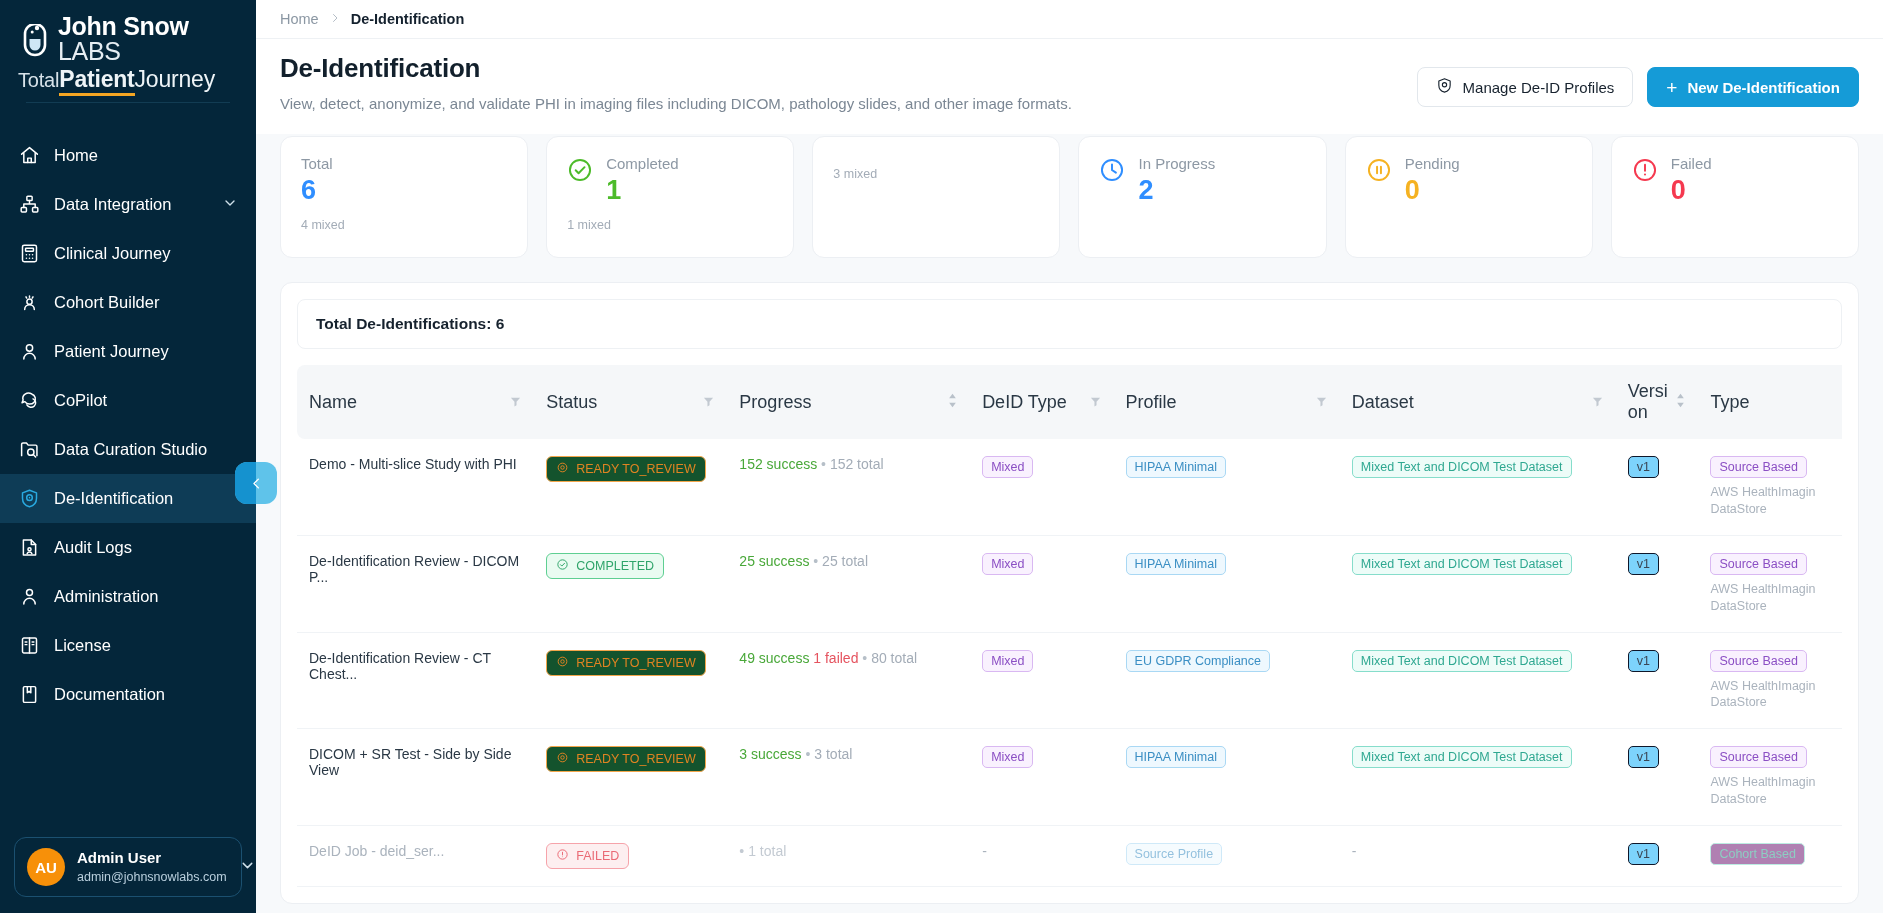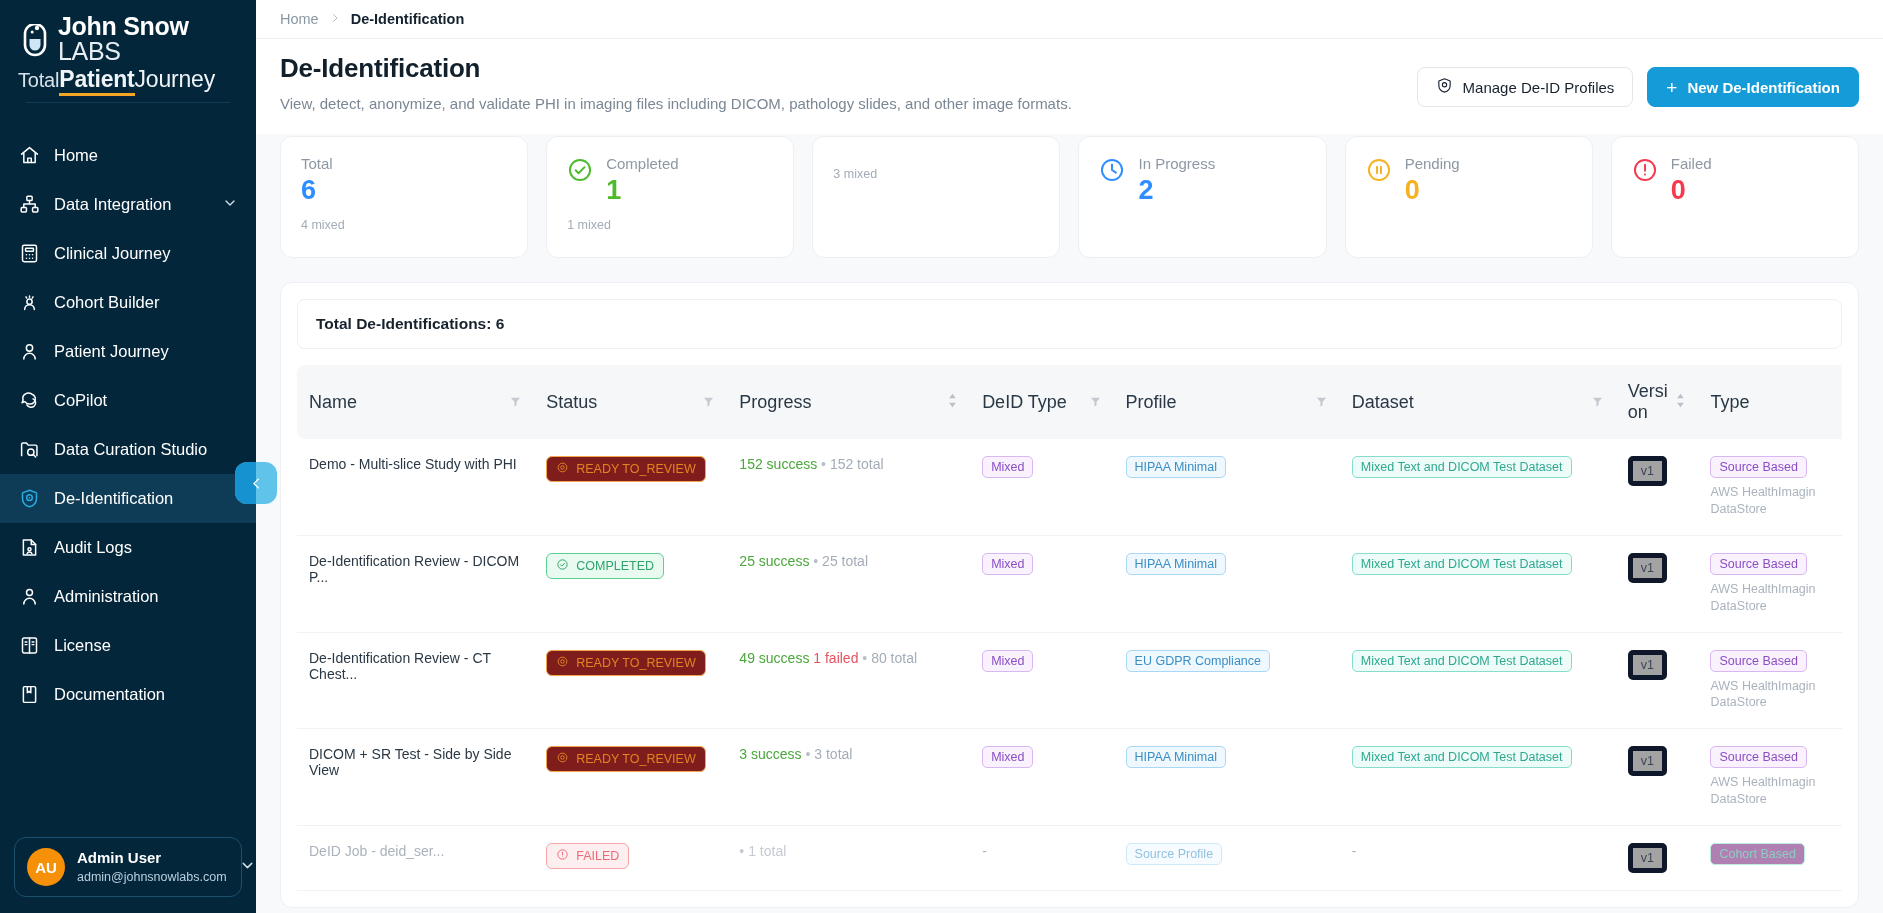--- a/index.html
+++ b/index.html
@@ -118,28 +118,28 @@
   .th-inner { display: flex; align-items: center; justify-content: space-between; gap: 6px; }
   .th-inner .ttl { overflow-wrap: break-word; }
   .filter-ico svg { width: 13px; height: 13px; fill: #c2c9d1; }
   .sort-ico svg { width: 11px; height: 15px; fill: #b9c1ca; }
   .tbl tbody td { padding: 17px 12px; border-bottom: 1px solid #f0f3f6; font-size: 14px; color: #2a3845; vertical-align: top; }
   .row-name { color: #1d2b38; }
   .row-name.muted { color: #aab3bd; }
 
   .chip { display: inline-flex; align-items: center; gap: 7px; border-radius: 6px; padding: 4px 9px; font-size: 12.5px; white-space: nowrap; }
   .chip svg { width: 13px; height: 13px; fill: none; stroke-width: 1.8; }
-  .chip-ready { background: #7f1d1d; border: 1px solid #f3a64a; color: #e08322; }
+  .chip-ready { background: #14532d; border: 1px solid #f3a64a; color: #e08322; }
   .chip-completed { background: #e9fbf1; border: 1px solid #5ecf92; color: #2fa46a; }
   .chip-failed { background: #fdeff0; border: 1px solid #f6a3aa; color: #ea6a75; }
   .tag { display: inline-block; border-radius: 5px; padding: 3px 8px; font-size: 12.5px; white-space: nowrap; }
   .tag-mixed { background: #f9f1fe; border: 1px solid #d9b8f2; color: #8b4fc4; }
   .tag-profile { background: #eef8fe; border: 1px solid #a9d8f4; color: #3b8fc4; }
   .tag-dataset { background: #edfcf8; border: 1px solid #86ddcb; color: #2fa891; }
-  .tag-version { background: #a3a3a3; border: 5px solid #0f172a; color: #3a4655; }
+  .tag-version { background: #7dd3fc; border: 1px solid #0f172a; color: #3a4655; }
   .tag-source { background: #f9f1fe; border: 1px solid #d9b8f2; color: #8b4fc4; }
   .tag-cohort { background: #701a75; border: 1px solid #86ddcb; color: #2fa891; }
   .tag-muted { opacity: 0.55; }
   .subtext { font-size: 12.5px; color: #aab3bd; margin-top: 6px; line-height: 1.35; }
   .pr-success { color: #49a839; }
   .pr-failed { color: #e5535f; }
   .pr-dot { color: #b6bfc8; }
   .pr-total { color: #a3acb7; }
   .pr-muted { color: #c3cad2; }
   .dash { color: #aab3bd; }

